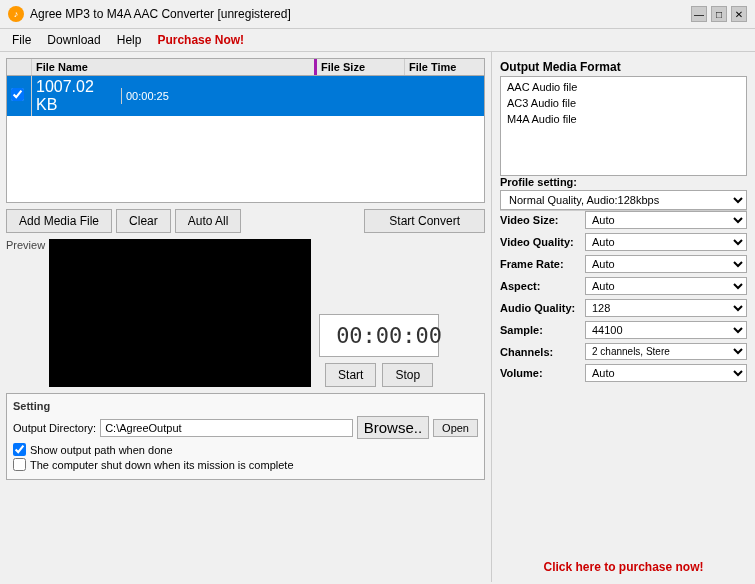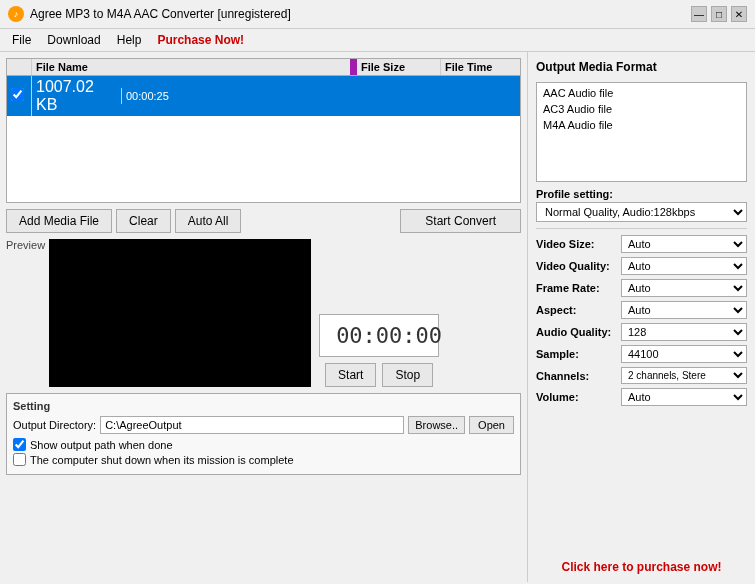--- a/index.html
+++ b/index.html
@@ -82,21 +82,21 @@
     }
     .table-header {
       display: flex;
       background: #e8e8e8;
       border-bottom: 1px solid #aaa;
       font-size: 11px;
       font-weight: bold;
     }
     .col-check { width: 24px; padding: 2px 4px; }
     .col-name { flex: 1; padding: 2px 4px; border-left: 1px solid #ccc; }
-    .col-size { width: 90px; padding: 2px 4px; border-left: 7px solid #a21caf; }
+    .col-size { width: 90px; padding: 2px 4px; border-left: 3px solid #a21caf; }
     .col-time { width: 80px; padding: 2px 4px; border-left: 1px solid #ccc; }
     .table-row {
       display: flex;
       align-items: center;
       background: #0078d7;
       color: white;
     }
     .table-row .col-name, .table-row .col-size, .table-row .col-time {
       border-left: 1px solid #ccc;
     }
@@ -189,25 +189,24 @@
     .checkbox-row {
       display: flex;
       align-items: center;
       gap: 4px;
       margin-bottom: 2px;
     }
     .checkbox-row label {
       font-size: 11px;
     }
     .right-panel {
-      width: 228px;
+      width: 264px;
       padding: 8px;
       display: flex;
       flex-direction: column;
-      gap: 6px;
       border-left: 1px solid #ccc;
     }
     .panel-title {
       font-size: 12px;
       font-weight: bold;
       margin-bottom: 2px;
     }
     .format-list {
       border: 1px solid #aaa;
       background: white;
@@ -334,21 +333,21 @@
           </div>
         </div>
       </div>
     </div>
 
     <div class="setting-section">
       <div class="setting-title">Setting</div>
       <div class="output-dir-row">
         <span class="output-dir-label">Output Directory:</span>
         <input class="output-dir-input" type="text" value="C:\AgreeOutput" style="">
-        <button class="btn" style="padding:2px 6px;font-size:11px;">Browse..</button>
+        <button class="btn" style="padding:2px 6px;font-size:15px;">Browse..</button>
         <button class="btn" style="padding:2px 8px;font-size:11px;">Open</button>
       </div>
       <div class="checkbox-row">
         <input type="checkbox" checked="" style="">
         <label>Show output path when done</label>
       </div>
       <div class="checkbox-row">
         <input type="checkbox" style="">
         <label>The computer shut down when its mission is complete</label>
       </div>

